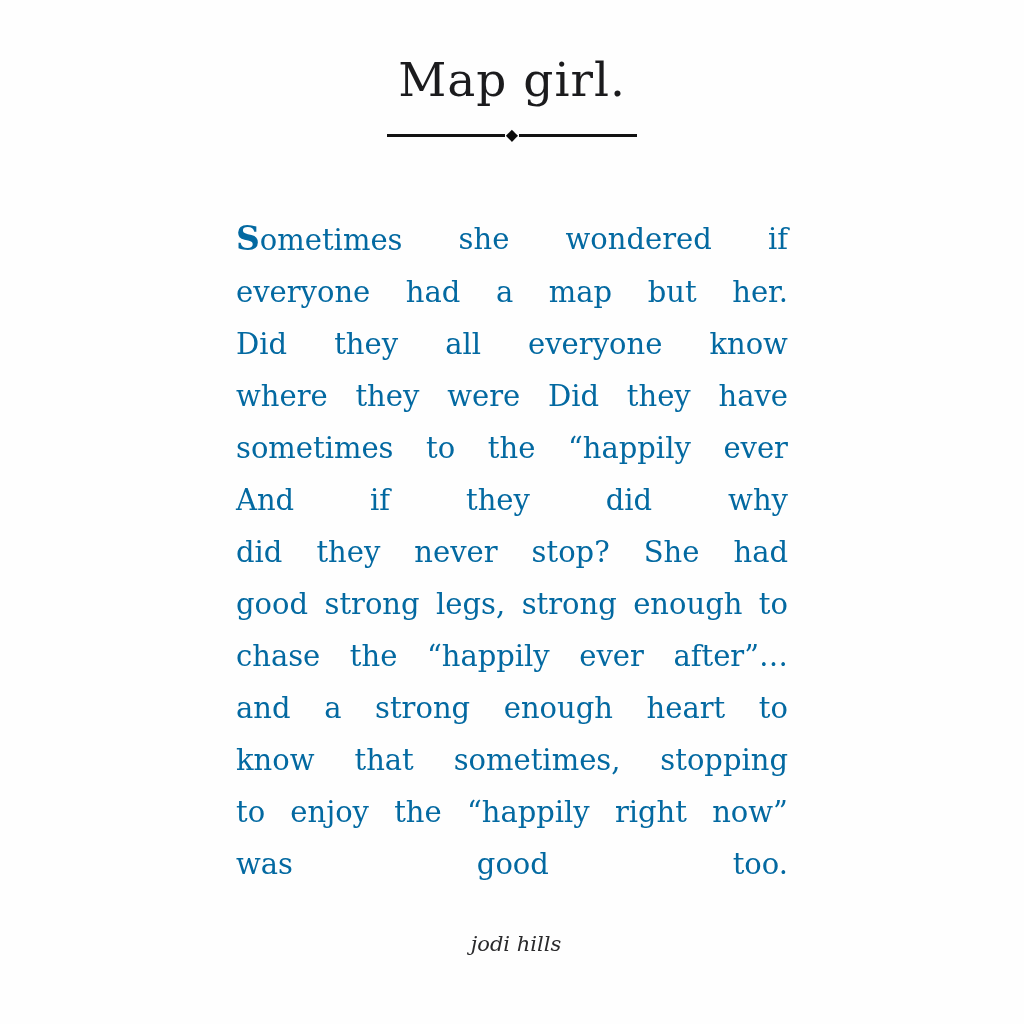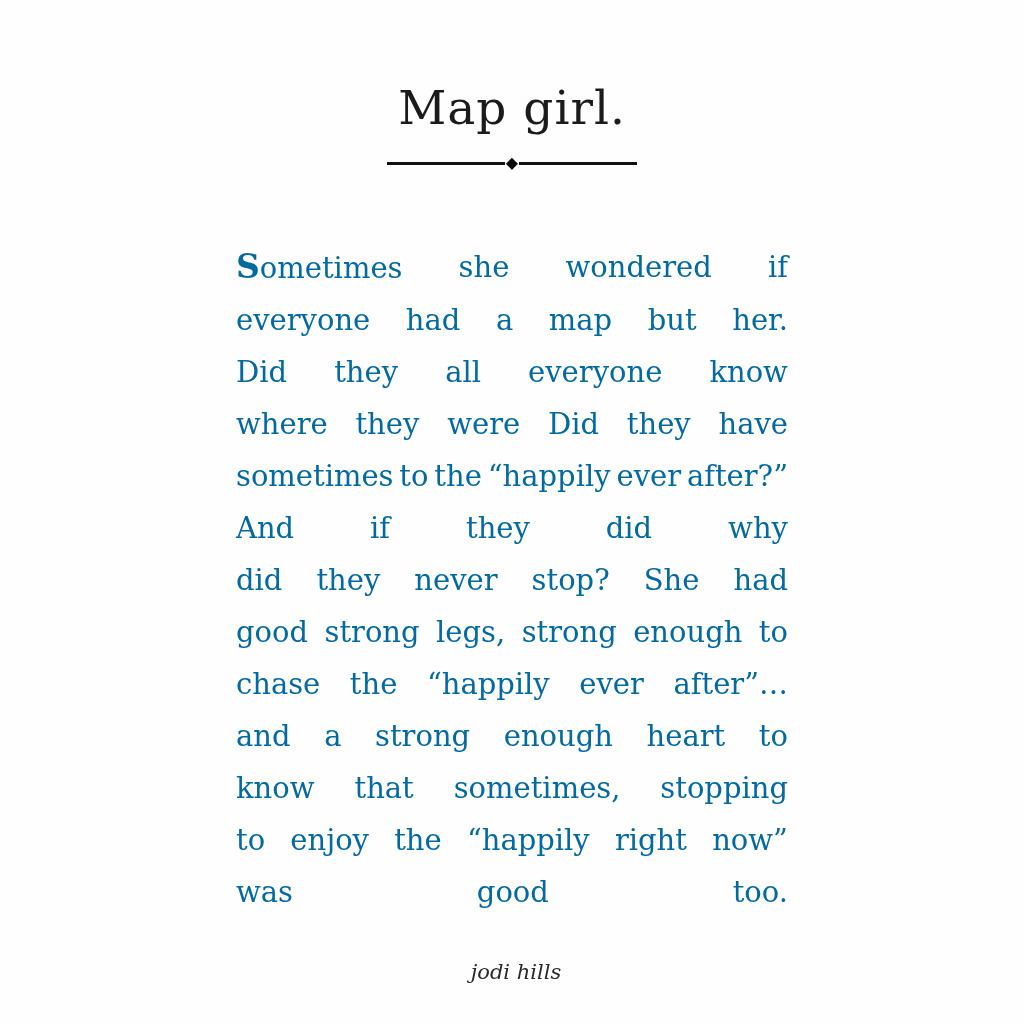--- a/index.html
+++ b/index.html
@@ -11,21 +11,21 @@
     height: 1024px;
     background: #fefefe;
     font-family: "DejaVu Serif", serif;
     color: #1e1e1e;
     overflow: hidden;
   }
   .page {
     width: 1024px;
     height: 1024px;
     box-sizing: border-box;
-    padding-top: 80px;
+    padding-top: 52px;
   }
   .title {
     text-align: center;
     font-size: 47px;
     font-weight: 400;
     letter-spacing: 1px;
     margin: 0;
     color: #1b1b1d;
   }
   .divider {
@@ -112,21 +112,20 @@
         <span>Did</span>
         <span>they</span>
         <span>have</span>
       </div>
       <div class="quote-line">
         <span>sometimes</span>
         <span>to</span>
         <span>the</span>
         <span>“happily</span>
         <span>ever</span>
-        <span>after?”</span>
       </div>
       <div class="quote-line">
         <span>And</span>
         <span>if</span>
         <span>they</span>
         <span>did</span>
         <span>why</span>
       </div>
       <div class="quote-line">
         <span>did</span>

